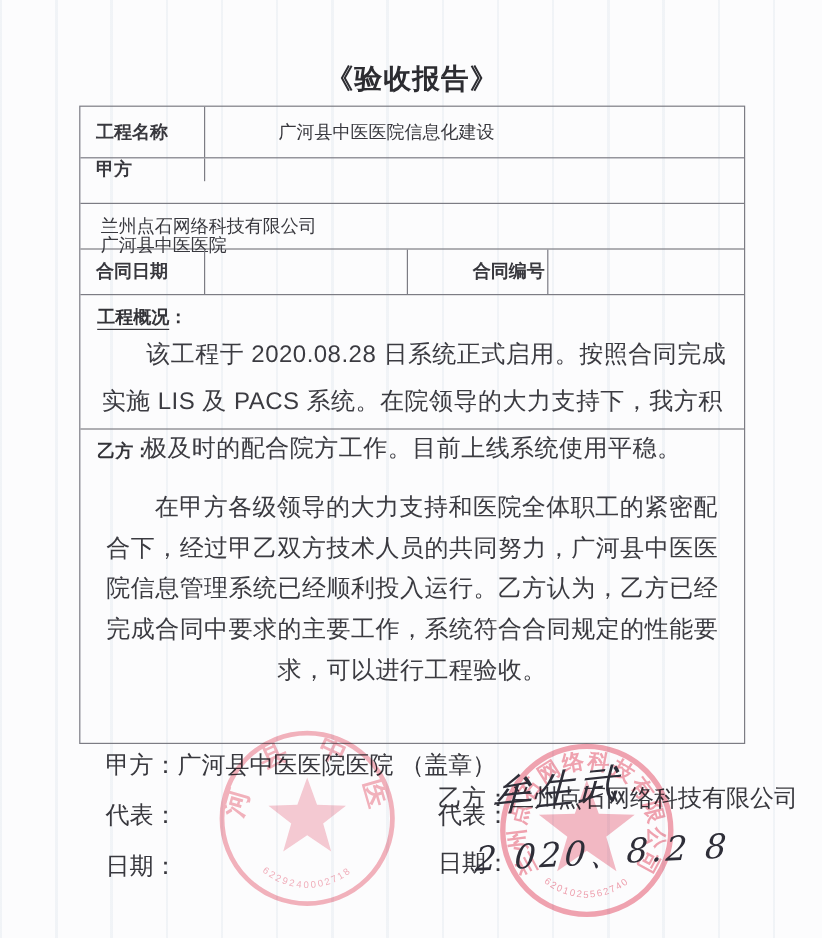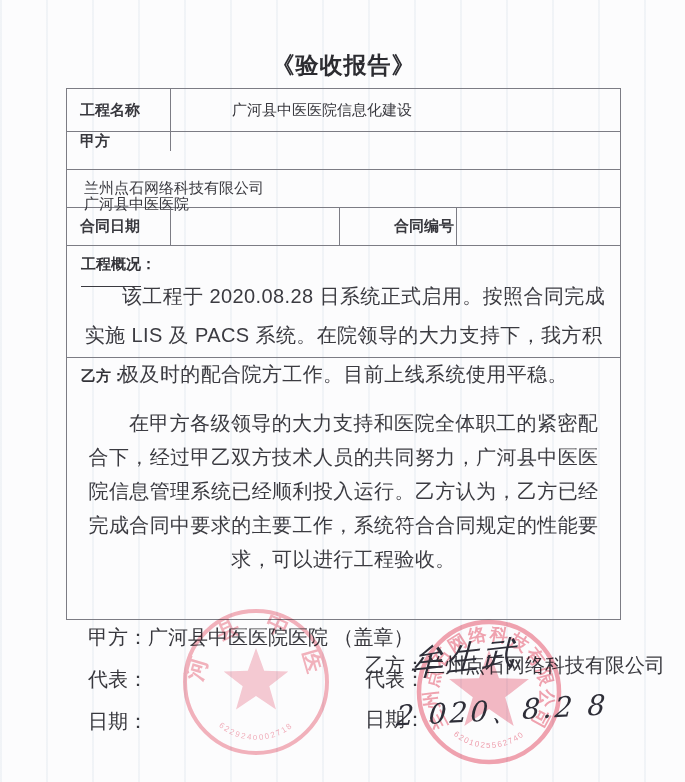--- a/index.html
+++ b/index.html
@@ -30,21 +30,21 @@
   .cell{display:flex;align-items:center;box-sizing:border-box;}
   .cell-label{width:104px;border-right:1px solid #7c7c84;padding-left:13px;font-weight:bold;}
   .cell-value{flex:1;padding-left:17px;}
   .cell-dval{width:125px;border-right:1px solid #7c7c84;}
   .cell-label2{width:73px;border-right:1px solid #7c7c84;padding-left:10px;font-weight:bold;}
   .cell-val2{flex:1;}
   .r1{height:43px;} .r2{height:38px;flex-direction:column;} .r3{height:38px;} .r4{height:38px;}
   .s1{height:112px;} .s2{height:130px;} .s3{height:133px;}
   .section{display:block;padding:9px 14px 0 14px;box-sizing:border-box;}
   .section-heading{font-weight:bold;font-size:15px;color:#333338;}
-  .section-heading .u{border-bottom:1.6px solid #3a3a40;padding-bottom:14px;text-align:center;}
+  .section-heading .u{border-bottom:1.6px solid #3a3a40;padding-bottom:1px;text-align:center;}
   .para{font-size:20px;color:#3b3b41;text-indent:2em;letter-spacing:0.4px;margin:0;text-align:center;}
   .s1 .para{line-height:39px;margin-top:3px;}
   .s2 .para{line-height:34px;margin-top:20px;}
   .s3 .para{line-height:35px;margin-top:2px;}
   .sig-line{position:absolute;font-size:20px;color:#38383e;white-space:nowrap;}
   .hand{
     position:absolute;font-family:"DejaVu Serif","Liberation Serif",serif;
     font-style:italic;color:#2e2e38;white-space:nowrap;z-index:3;
   }
   .hand-sign{left:410px;top:636px;font-size:33px;letter-spacing:3px;transform:rotate(-6deg) skewX(-8deg);}

